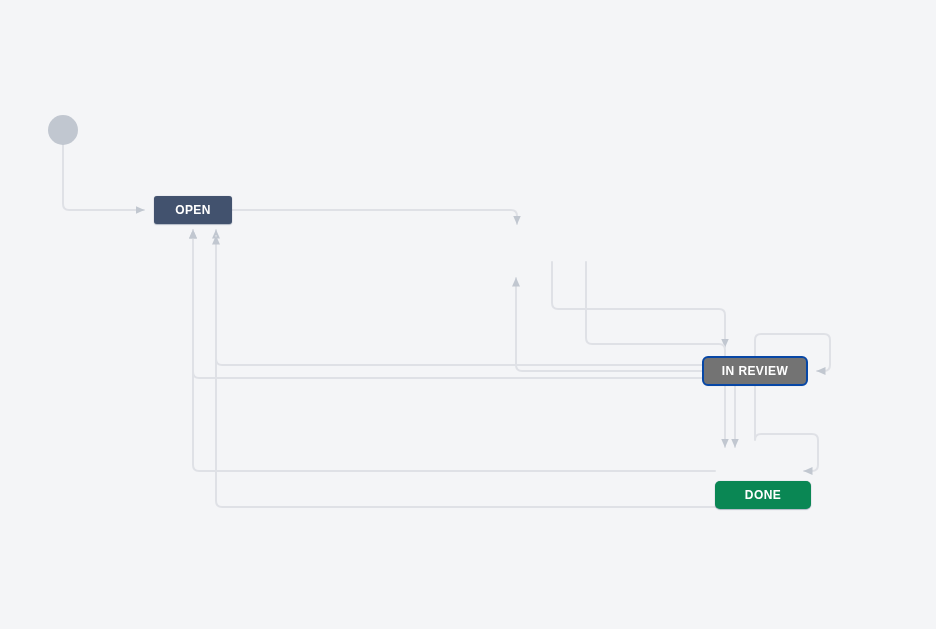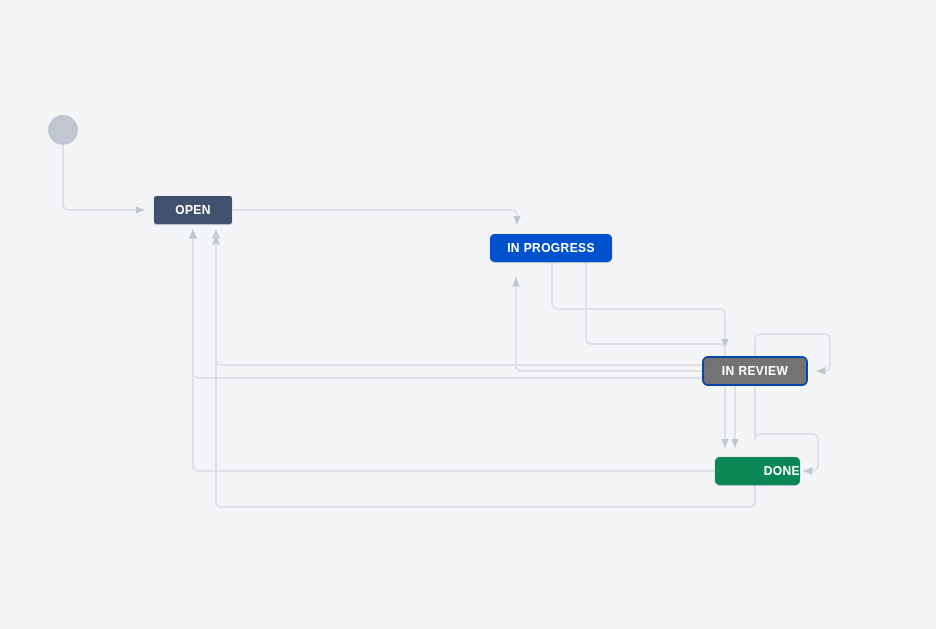--- a/index.html
+++ b/index.html
@@ -96,25 +96,22 @@
 
     </g>
   </svg>
 
   <div class="start-node" style="left:48px; top:115px; width:30px; height:30px;"></div>
 
   <div class="node node-open" style="left:154px; top:196px; width:78px; height:28px; background:#42526e;">
     <span>OPEN</span>
   </div>
 
-  <div class="node node-rounded" style="left:490px; top:234px; width:122px; height:28px; background:#0052cc;">
-    <span>IN PROGRESS</span>
-  </div>
 
   <div class="node node-rounded node-selected" style="left:703px; top:357px; width:104px; height:28px; background:#737373;">
     <span>IN REVIEW</span>
   </div>
 
-  <div class="node node-rounded" style="left:715px; top:457px; width:85px; height:28px; background:#0a8754;justify-content:flex-end;">
+  <div class="node node-rounded" style="left:715px; top:481px; width:96px; height:28px; background:#0a8754;">
     <span>DONE</span>
   </div>
 
 </div>
 
 </body></html>

